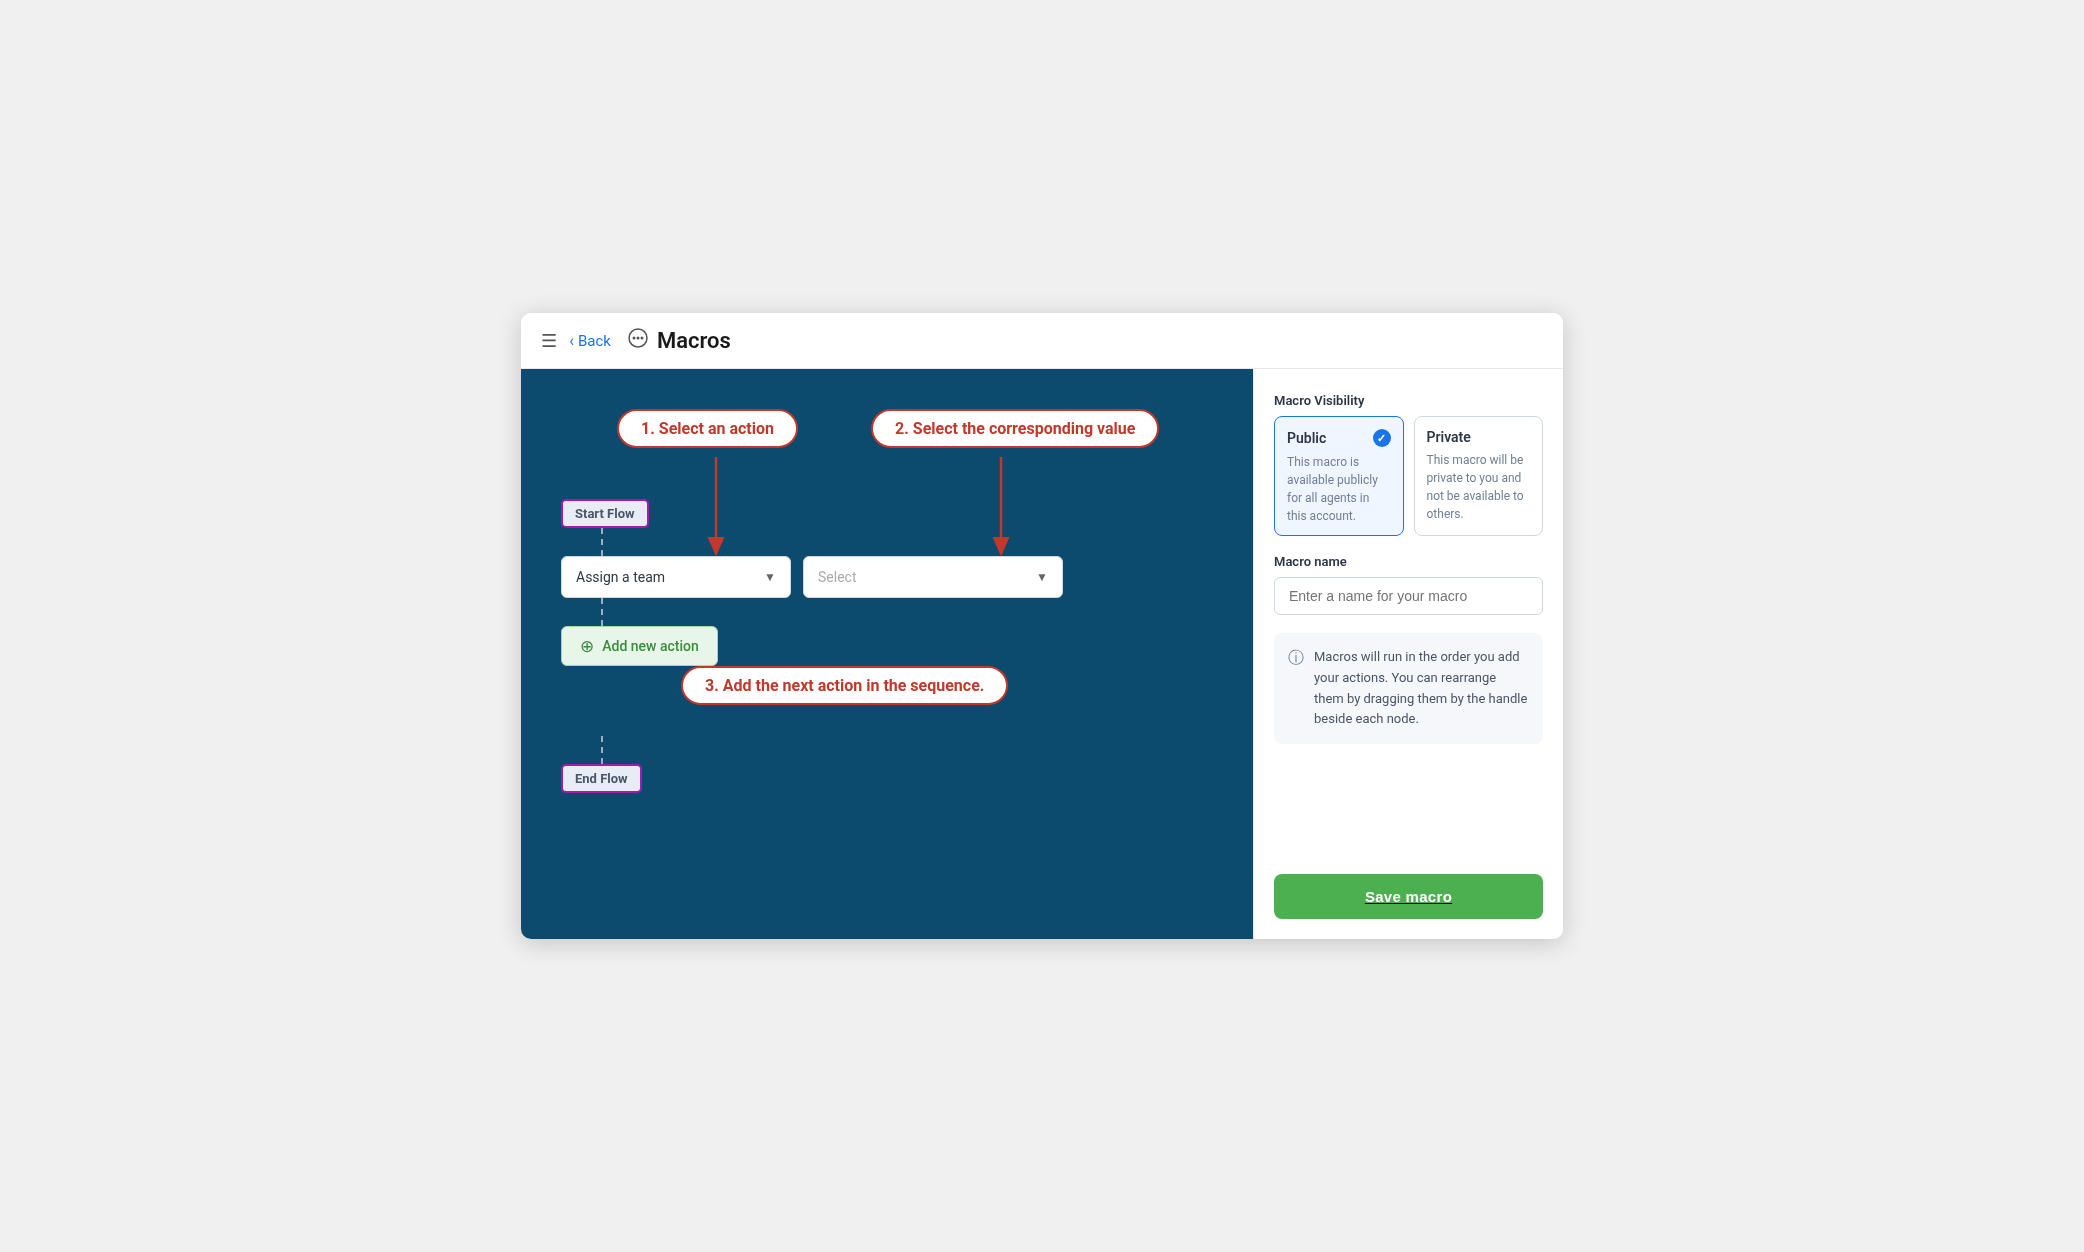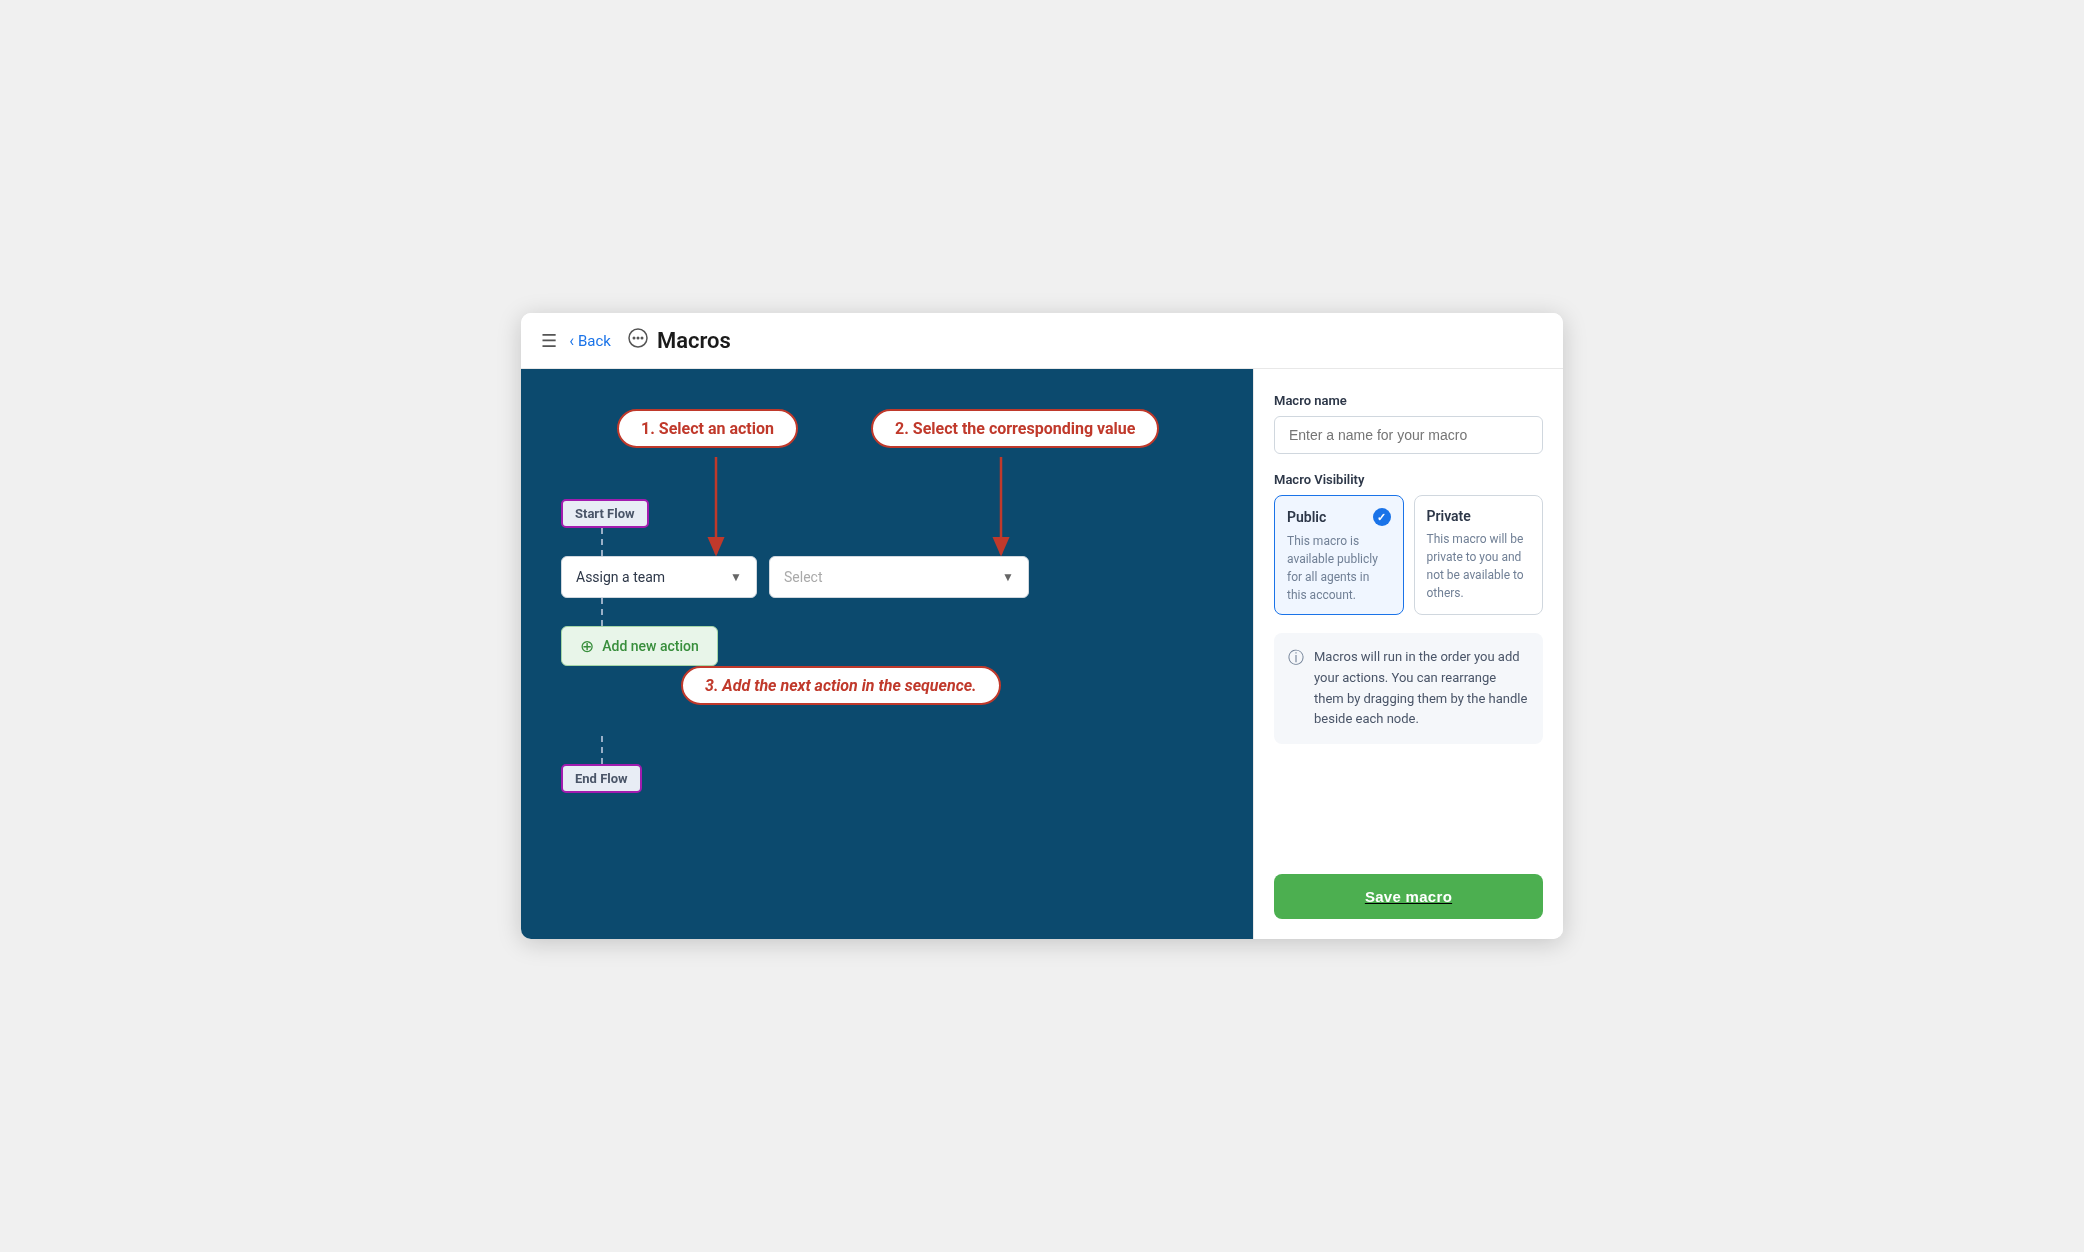--- a/index.html
+++ b/index.html
@@ -110,21 +110,21 @@
       background: #fff;
       border: 1px solid #d0d7de;
       border-radius: 6px;
       padding: 10px 14px;
       font-size: 14px;
       color: #2d3748;
       cursor: pointer;
       min-height: 42px;
     }
     .dropdown-action {
-      width: 196px;
+      width: 230px;
     }
     .dropdown-value {
       width: 260px;
     }
     .dropdown-arrow {
       color: #666;
       font-size: 12px;
       margin-left: 8px;
     }
     
@@ -371,43 +371,38 @@
           </div>
 
           <div class="dashed-line"></div>
 
           <div class="add-action-btn">
             <span class="add-action-icon">⊕</span>
             <span>Add new action</span>
           </div>
 
           <div style="position:relative; height:70px;">
-            <div style="position:absolute; top:0; left:120px;font-style:italic;">
+            <div style="position:absolute; top:0; left:120px;">
               <div class="callout" style="position:relative;">
                 <span>3. Add the next action in the sequence.</span>
               </div>
             </div>
           </div>
 
           <div class="dashed-line"></div>
 
           <div class="flow-badge">
             <span>End Flow</span>
           </div>
         </div>
 
       </div>
     </div>
 
     <div class="sidebar">
-
-      <div>
-        <div class="sidebar-label">Macro name</div>
-        <input class="macro-name-input" type="text" placeholder="Enter a name for your macro" style="">
-      </div>
 
       <div>
         <div class="sidebar-label">Macro Visibility</div>
         <div class="visibility-row">
 
           <div class="visibility-card selected">
             <div class="visibility-card-title">
               <span>Public</span>
               <span class="check-icon">✓</span>
             </div>
@@ -416,20 +411,25 @@
 
           <div class="visibility-card">
             <div class="visibility-card-title">
               <span>Private</span>
             </div>
             <div class="visibility-card-desc">This macro will be private to you and not be available to others.</div>
           </div>
         </div>
       </div>
 
+      <div>
+        <div class="sidebar-label">Macro name</div>
+        <input class="macro-name-input" type="text" placeholder="Enter a name for your macro" style="">
+      </div>
+
       <div class="info-box">
         <span class="info-icon">ⓘ</span>
         <span class="info-text">Macros will run in the order you add your actions. You can rearrange them by dragging them by the handle beside each node.</span>
       </div>
 
       <div class="sidebar-footer">
         <button class="save-btn">Save macro</button>
       </div>
     </div>
   </div>

